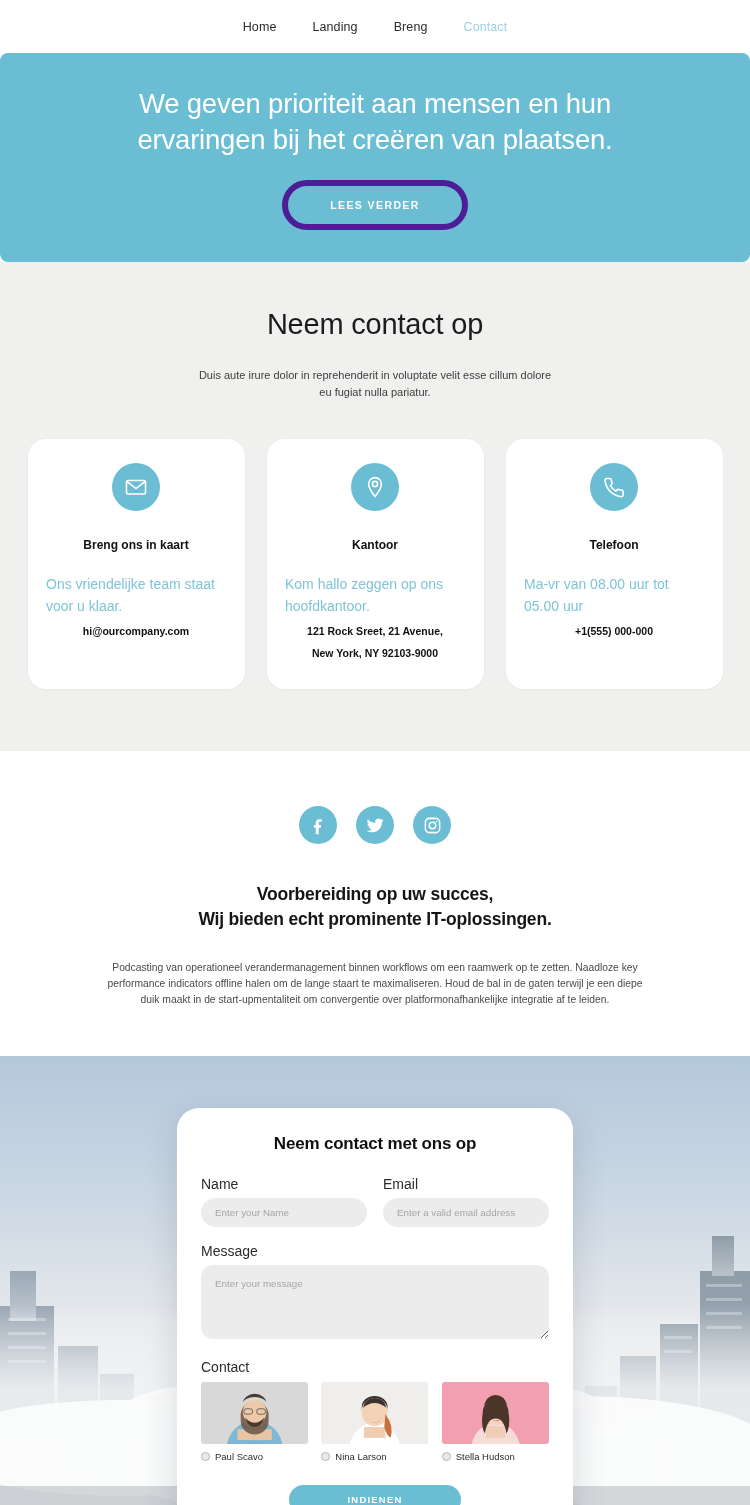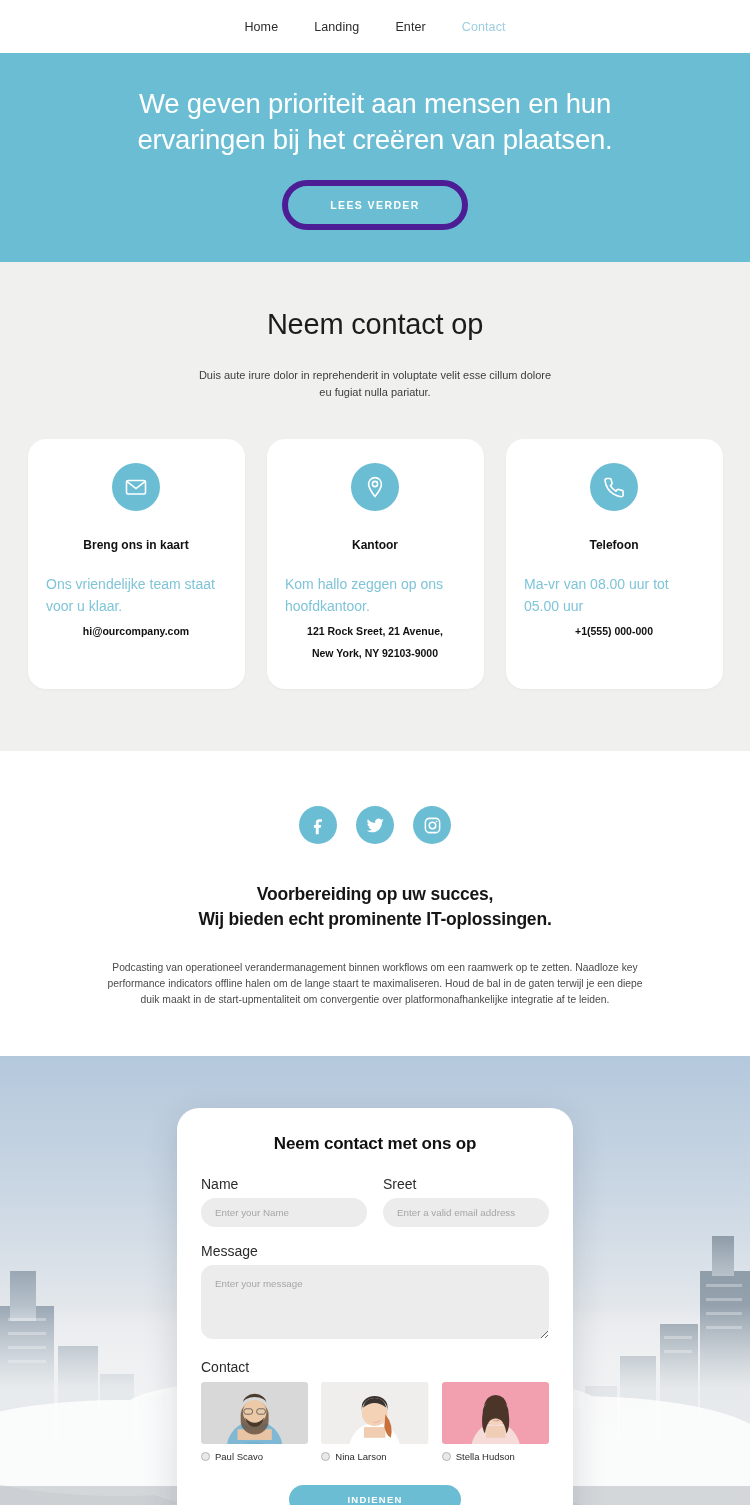--- a/index.html
+++ b/index.html
@@ -21,21 +21,21 @@
   .nav-link{
     font-size:12.5px; color:#2b2b2b; text-decoration:none;
     letter-spacing:.1px;
   }
   .nav-link.active{ color:#9ecfe0; }
 
   
   .hero{
     background:#6bbdd4; height:209px;
     display:flex; flex-direction:column; align-items:center;
-    justify-content:center; padding:0 90px;
+    justify-content:center; padding:0 90px;border-radius:8px;
   }
   .hero-title{
     color:#ffffff; font-weight:300; font-size:27.5px;
     line-height:36px; text-align:center; letter-spacing:-.2px;
   }
   .hero-btn{
     margin-top:22px;
     border:6px solid #4c1d95; border-radius:40px;
     background:transparent; color:#ffffff;
     font-size:10.5px; font-weight:700; letter-spacing:1.4px;
@@ -158,21 +158,21 @@
     font-size:9.5px; font-weight:700; letter-spacing:1.2px;
     font-family:"Liberation Sans", sans-serif;
   }
 </style>
 </head>
 <body>
 
 <div class="navbar">
   <a class="nav-link" href="#">Home</a>
   <a class="nav-link" href="#">Landing</a>
-  <a class="nav-link" href="#">Enter</a>
+  <a class="nav-link" href="#">Breng</a>
   <a class="nav-link active" href="#">Contact</a>
 </div>
 
 <div class="hero">
   <div class="hero-title">We geven prioriteit aan mensen en hun ervaringen bij het creëren van plaatsen.</div>
   <button class="hero-btn">LEES VERDER</button>
 </div>
 
 <div class="contact-section">
   <div class="section-title">Neem contact op</div>
@@ -323,21 +323,21 @@
 
   <div class="form-card">
     <div class="form-title">Neem contact met ons op</div>
 
     <div class="form-row">
       <div class="field">
         <label class="field-label">Name</label>
         <input class="input" type="text" placeholder="Enter your Name" style="">
       </div>
       <div class="field">
-        <label class="field-label">Sreet</label>
+        <label class="field-label">Email</label>
         <input class="input" type="email" placeholder="Enter a valid email address" style="">
       </div>
     </div>
 
     <div class="field-block">
       <label class="field-label">Message</label>
       <textarea class="textarea" placeholder="Enter your message" style=""></textarea>
     </div>
 
     <div class="field-block">

